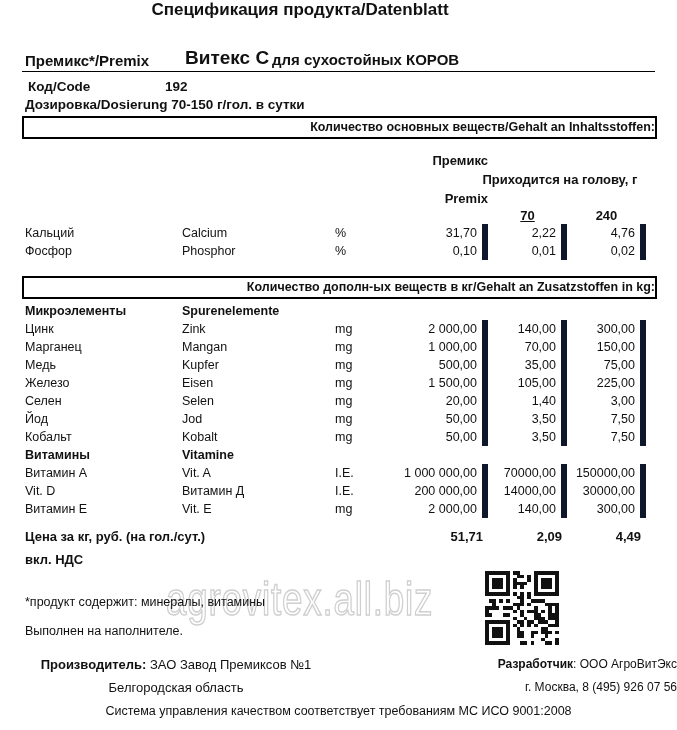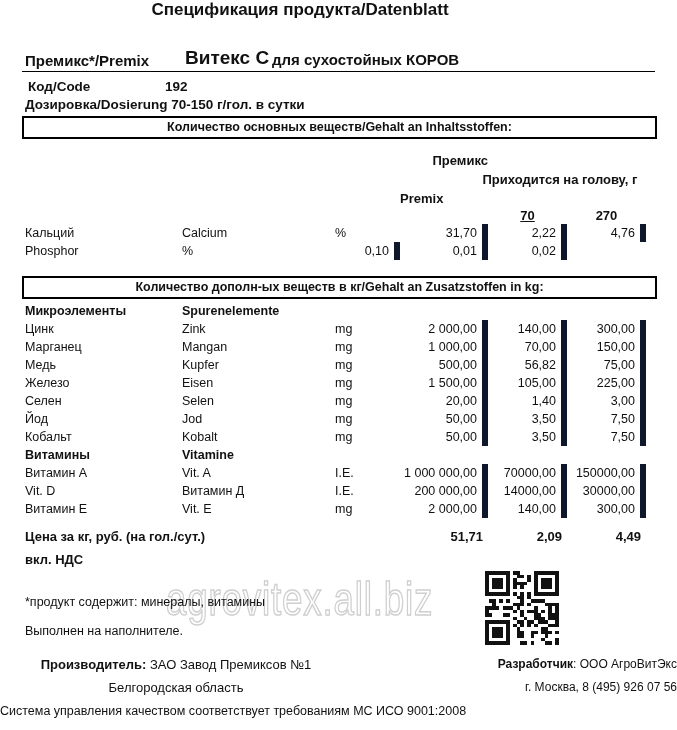--- a/index.html
+++ b/index.html
@@ -10,49 +10,49 @@
   .doc-title{left:0;top:7;width:600px;text-align:center;font-size:17px;font-weight:bold;}
   
   .product-row{left:25px;top:47px;width:630px;height:26px;}
   .product-label{position:absolute;left:0;top:5px;font-size:15px;font-weight:bold;}
   .product-name{position:absolute;left:160px;top:0;font-size:19px;font-weight:bold;}
   .product-suffix{position:absolute;left:247px;top:4px;font-size:15px;font-weight:bold;}
   .rule{left:22px;top:71px;width:633px;height:0;border-top:1px solid #000;}
   .code-row{left:28px;top:79px;font-size:13.5px;font-weight:bold;}
   .code-value{position:absolute;left:137px;top:0;}
   .dosage-row{left:25px;top:97px;font-size:13.5px;font-weight:bold;}
-  .boxhead{left:22px;width:631px;height:19px;border:2px solid #000;text-align:center;font-size:12.5px;font-weight:bold;line-height:19px;}
+  .boxhead{left:22px;width:631px;height:19px;border:2px solid #000;text-align:right;font-size:12.5px;font-weight:bold;line-height:19px;}
   .boxhead1{top:116px;}
   .boxhead2{top:276px;}
   
   .main-section{left:25px;top:146px;width:621px;}
   .colhead{position:absolute;font-size:13px;font-weight:bold;white-space:nowrap;}
   .ch-premix-ru{left:375px;top:7px;width:88px;text-align:right;padding-right:14px;}
   .ch-perhead{left:455px;top:26px;width:160px;text-align:center;}
-  .ch-premix-de{left:375px;top:45px;width:88px;text-align:left;padding-right:14px;}
+  .ch-premix-de{left:375px;top:45px;width:88px;text-align:right;padding-right:14px;}
   .ch-70{left:463px;top:62px;width:79px;text-align:center;text-decoration:underline;}
   .ch-150{left:542px;top:62px;width:79px;text-align:center;}
   .main-rows{position:absolute;left:0;top:78px;width:621px;}
   .additives-rows{left:25px;top:302px;width:621px;}
   .trow{display:grid;grid-template-columns:157px 153px 65px 88px 79px 79px;height:18px;line-height:18px;font-size:12.5px;}
   .trow .c{white-space:nowrap;}
   .num{text-align:right;padding-right:5px;}
   .brd{border-right:6px solid #0f172a;}
   
   .price-row{position:absolute;left:25px;top:528px;width:621px;display:grid;grid-template-columns:375px 88px 79px 79px;height:18px;line-height:18px;font-size:13px;font-weight:bold;}
   .vat-row{left:25px;top:552px;font-size:13px;font-weight:bold;}
   
   .watermark{left:166px;top:572px;font-size:46px;font-weight:normal;letter-spacing:1px;color:rgba(255,255,255,0);-webkit-text-stroke:1.5px #cfcfcf;transform:scaleX(0.8);transform-origin:left top;white-space:nowrap;z-index:1;}
   .qr{left:485px;top:571px;width:74px;height:74px;z-index:3;background:#fff;}
   .note1{left:25px;top:595px;font-size:12.5px;z-index:2;}
   .note2{left:25px;top:624px;font-size:12.5px;z-index:2;}
   
   .producer-block{left:0;top:653px;width:352px;text-align:center;font-size:13px;line-height:23px;}
   .developer-block{left:400px;top:653px;width:277px;text-align:right;font-size:12px;line-height:23px;}
-  .iso-row{left:0;top:704px;width:677px;font-size:12.5px;}
+  .iso-row{left:0;top:704px;width:677px;text-align:center;font-size:12.5px;}
 </style>
 </head>
 <body>
 
 <div class="abs doc-title">Спецификация продукта/Datenblatt</div>
 
 <div class="abs product-row">
   <span class="product-label">Премикс*/Premix</span>
   <span class="product-name">Витекс С</span>
   <span class="product-suffix">для сухостойных  КОРОВ</span>
@@ -67,31 +67,32 @@
 
 <div class="abs dosage-row">Дозировка/Dosierung 70-150 г/гол. в сутки</div>
 
 <div class="abs boxhead boxhead1">Количество основных веществ/Gehalt an Inhaltsstoffen:</div>
 
 <div class="abs main-section">
   <div class="colhead ch-premix-ru">Премикс</div>
   <div class="colhead ch-perhead">Приходится на голову, г</div>
   <div class="colhead ch-premix-de">Premix</div>
   <div class="colhead ch-70">70</div>
-  <div class="colhead ch-150">270</div>
+  <div class="colhead ch-150">240</div>
   <div class="main-rows" id="main-rows">
       <div class="trow">
         <div class="c">Кальций</div>
         <div class="c">Calcium</div>
         <div class="c">%</div>
         <div class="c num brd">31,70</div>
         <div class="c num brd">2,22</div>
         <div class="c num brd">4,76</div>
       </div>
       <div class="trow">
+        <div class="c">Фосфор</div>
         <div class="c">Phosphor</div>
         <div class="c">%</div>
         <div class="c num brd">0,10</div>
         <div class="c num brd">0,01</div>
         <div class="c num brd">0,02</div>
       </div>
     </div>
 </div>
 
 <div class="abs boxhead boxhead2">Количество дополн-ых веществ в кг/Gehalt an Zusatzstoffen in kg:</div>
@@ -119,21 +120,21 @@
       <div class="c">mg</div>
       <div class="c num brd">1 000,00</div>
       <div class="c num brd">70,00</div>
       <div class="c num brd">150,00</div>
     </div>
     <div class="trow">
       <div class="c">Медь</div>
       <div class="c">Kupfer</div>
       <div class="c">mg</div>
       <div class="c num brd">500,00</div>
-      <div class="c num brd">56,82</div>
+      <div class="c num brd">35,00</div>
       <div class="c num brd">75,00</div>
     </div>
     <div class="trow">
       <div class="c">Железо</div>
       <div class="c">Eisen</div>
       <div class="c">mg</div>
       <div class="c num brd">1 500,00</div>
       <div class="c num brd">105,00</div>
       <div class="c num brd">225,00</div>
     </div>

